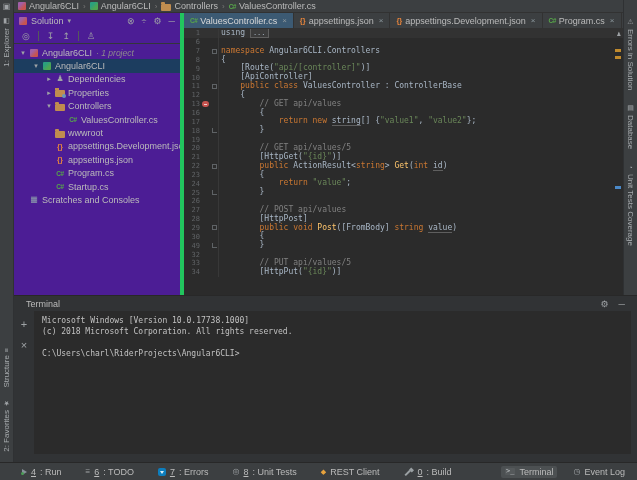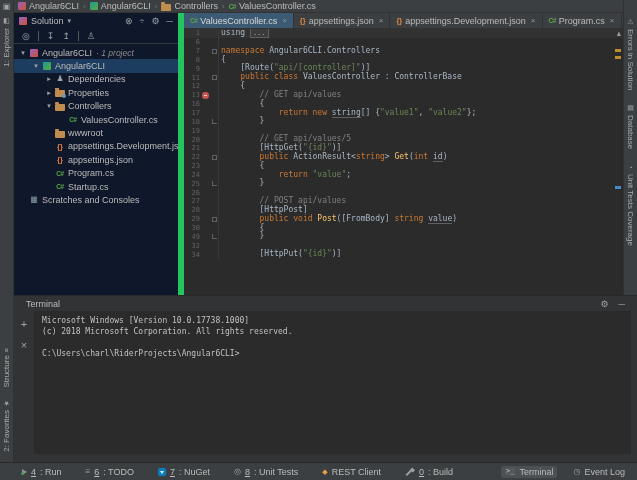--- a/index.html
+++ b/index.html
@@ -42,21 +42,21 @@
   .i-build{width:10px;height:9px;position:relative;}
   .i-build::before{content:"";position:absolute;width:7px;height:1.5px;background:#9AA0A3;transform:rotate(-45deg);top:5px;left:0;}
   .i-build::after{content:"";position:absolute;width:3px;height:4px;background:#9AA0A3;transform:rotate(-45deg);top:0.5px;left:6px;}
   .i-rest{font-size:7px;color:#E8A33D;}
   .i-unit-tests{font-size:8px;color:#9FA3A6;}
   .i-todo{font-size:8px;color:#9FA3A6;}
   .i-terminal{font-family:"DejaVu Sans Mono",monospace;font-size:7px;color:#C5C9CB;background:#55595B;padding:0 1px;border-radius:1px;}
   .i-event-log{font-size:8px;color:#9FA3A6;}
 
   
-  .solution-panel{position:absolute;left:14px;top:13px;width:170px;height:282px;background:#0f172a;border-right:6px solid #22c55e;display:flex;flex-direction:column;}
+  .solution-panel{position:absolute;left:14px;top:13px;width:170px;height:282px;background:#4c1d95;border-right:4px solid #22c55e;display:flex;flex-direction:column;}
   .sp-header{height:15px;display:flex;align-items:center;gap:4px;padding:0 5px;flex:none;}
   .sp-title{font-size:9px;color:#BBBBBB;}
   .sp-caret{font-size:7px;color:#9FA3A6;}
   .sp-spacer{flex:1;}
   .sp-hicon{font-size:9px;color:#9FA3A6;cursor:pointer;}
   .sp-toolbar{height:16px;display:flex;align-items:center;gap:8px;padding:0 8px;flex:none;border-bottom:1px solid #333639;}
   .tb-icon{font-size:9px;color:#9FA3A6;cursor:pointer;}
   .tb-sep{width:1px;height:10px;background:#55585B;}
   .tree{flex:1;overflow:hidden;padding-top:2px;font-size:9px;}
   .tree-row{height:13.4px;display:flex;align-items:center;white-space:nowrap;cursor:pointer;}
@@ -324,20 +324,26 @@
           <span class="gut-fold"></span>
           <span class="code-text"><span class="tk-p">{</span></span>
         </div>
         <div class="code-line">
           <span class="gut-num">9</span>
           <span class="gut-err"></span>
           <span class="gut-fold"></span>
           <span class="code-text"><span class="tk-p">    [Route(</span><span class="tk-s">"api/[controller]"</span><span class="tk-p">)]</span></span>
         </div>
         <div class="code-line">
+          <span class="gut-num">10</span>
+          <span class="gut-err"></span>
+          <span class="gut-fold"></span>
+          <span class="code-text"><span class="tk-p">    [ApiController]</span></span>
+        </div>
+        <div class="code-line">
           <span class="gut-num">11</span>
           <span class="gut-err"></span>
           <span class="gut-fold">
             <span class="fold-open"></span>
           </span>
           <span class="code-text"><span class="tk-p">    </span><span class="tk-k">public class</span><span class="tk-p"> ValuesController : ControllerBase</span></span>
         </div>
         <div class="code-line">
           <span class="gut-num">12</span>
           <span class="gut-err"></span>
@@ -456,20 +462,26 @@
           <span class="gut-fold">
             <span class="fold-close"></span>
           </span>
           <span class="code-text"><span class="tk-p">        }</span></span>
         </div>
         <div class="code-line">
           <span class="gut-num">32</span>
           <span class="gut-err"></span>
           <span class="gut-fold"></span>
           <span class="code-text"></span>
+        </div>
+        <div class="code-line">
+          <span class="gut-num">33</span>
+          <span class="gut-err"></span>
+          <span class="gut-fold"></span>
+          <span class="code-text"><span class="tk-p">        </span><span class="tk-c">// PUT api/values/5</span></span>
         </div>
         <div class="code-line">
           <span class="gut-num">34</span>
           <span class="gut-err"></span>
           <span class="gut-fold"></span>
           <span class="code-text"><span class="tk-p">        [HttpPut(</span><span class="tk-s">"{id}"</span><span class="tk-p">)]</span></span>
         </div>
         <div class="stripe-mark" style="top: 20px; background: rgb(192, 138, 45);"></div>
         <div class="stripe-mark" style="top: 27px; background: rgb(192, 138, 45);"></div>
         <div class="stripe-mark" style="top: 157px; background: rgb(74, 136, 199);"></div>
@@ -523,21 +535,21 @@
           <span>: Run</span>
         </div>
         <div class="sb-item">
           <span class="icon i-todo glyph">≡</span>
           <span class="mn">6</span>
           <span>: TODO</span>
         </div>
         <div class="sb-item">
           <span class="icon i-nuget"></span>
           <span class="mn">7</span>
-          <span>: NuGet</span>
+          <span>: Errors</span>
         </div>
         <div class="sb-item">
           <span class="icon i-unit-tests glyph">◎</span>
           <span class="mn">8</span>
           <span>: Unit Tests</span>
         </div>
         <div class="sb-item">
           <span class="icon i-rest glyph">◆</span>
           <span>REST Client</span>
         </div>

